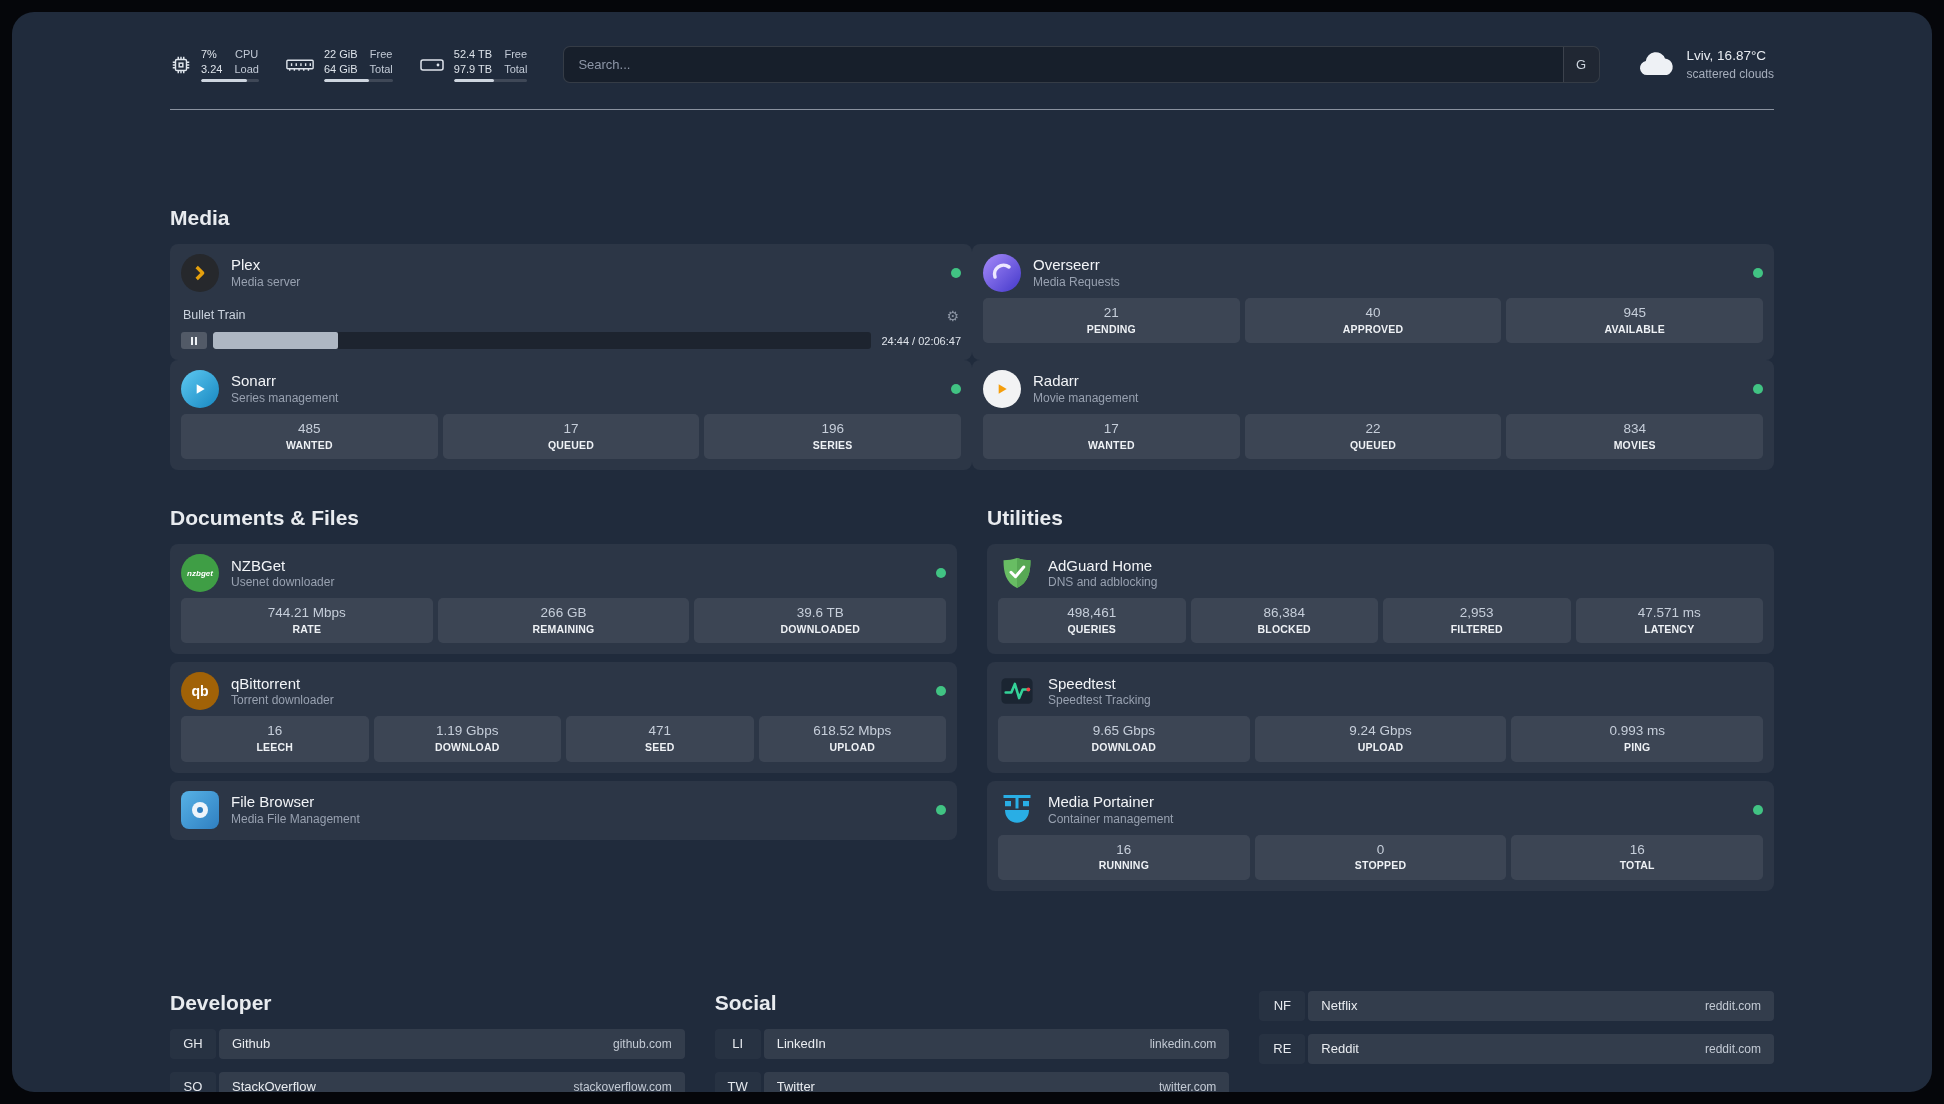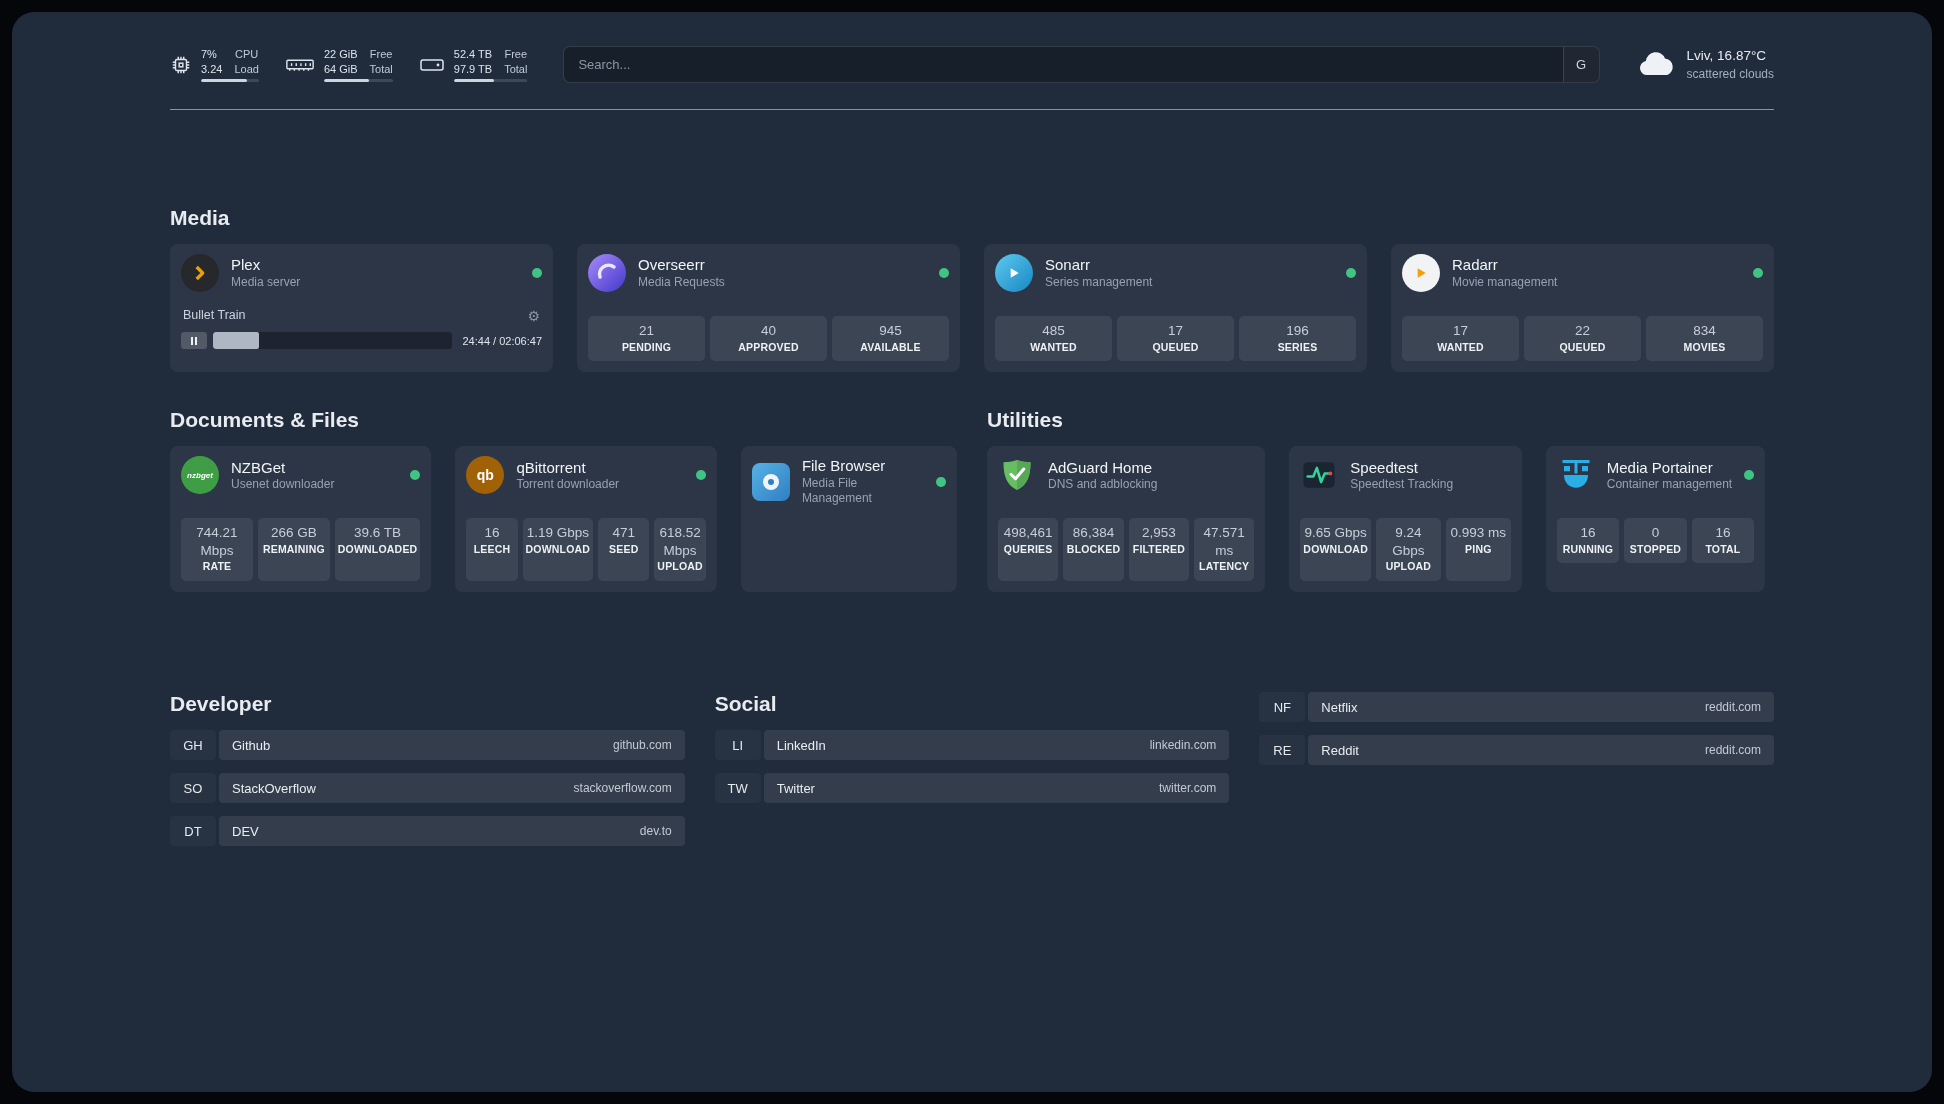--- a/index.html
+++ b/index.html
@@ -27,33 +27,33 @@
   .weather { display:flex; align-items:center; gap:11px; margin-left:36px; }
   .weather-text { display:flex; flex-direction:column; line-height:1.35; }
   .weather-loc { font-size:13.5px; color:#e8ecf1; }
   .weather-cond { font-size:12px; color:#a6aebc; }
 
   .divider { margin-top:26px; border:none; border-top:1px solid rgba(226,232,240,0.55); }
 
   
   .section-title { font-size:21px; font-weight:600; color:#e8ebef; margin-bottom:14px; }
   .media-section { margin-top:96px; }
-  .media-grid { display:grid; grid-template-columns:repeat(4,1fr); gap:24px; }
+  .media-grid { display:grid; grid-template-columns:repeat(2,1fr); }
 
   .twocol { display:grid; grid-template-columns:1fr 1fr; gap:30px; margin-top:36px; align-items:start; }
-  .col-stack { display:flex; flex-direction:row; gap:24px; }
+  .col-stack { display:flex; flex-direction:column; gap:8px; }
 
   
   .card { background:rgba(255,255,255,0.055); border-radius:8px; padding:10px 11px 11px; cursor:pointer; }
   .card-head { display:flex; align-items:center; gap:12px; }
   .svc-text { display:flex; flex-direction:column; line-height:1.3; }
   .svc-name { font-size:15px; color:#f2f4f7; font-weight:500; }
   .svc-desc { font-size:12px; color:#98a1b0; }
   .dot { width:10px; height:10px; border-radius:50%; background:#41c383; margin-left:auto; }
-  .stats { display:flex; gap:5px; margin-top:24px;border-radius:12px; }
+  .stats { display:flex; gap:5px; margin-top:6px;border-radius:12px; }
   .tile { flex:1; background:rgba(255,255,255,0.08); border-radius:5px; text-align:center; padding:6px 3px 7px; }
   .tval { font-size:13.5px; color:#c6ceda; line-height:1.3; }
   .tlab { font-size:10.5px; font-weight:700; color:#eef1f5; letter-spacing:.2px; line-height:1.4; }
 
   
   .svc-icon { width:38px; height:38px; border-radius:50%; display:flex; align-items:center; justify-content:center; flex:0 0 38px; }
   .icon-plex { background:#26282c; }
   .icon-nzbget { background:#3f9e45; }
   .icon-nzbget span { font-size:8px; font-weight:700; font-style:italic; color:#fff; }
   .icon-qbit { background:#a16207; }

